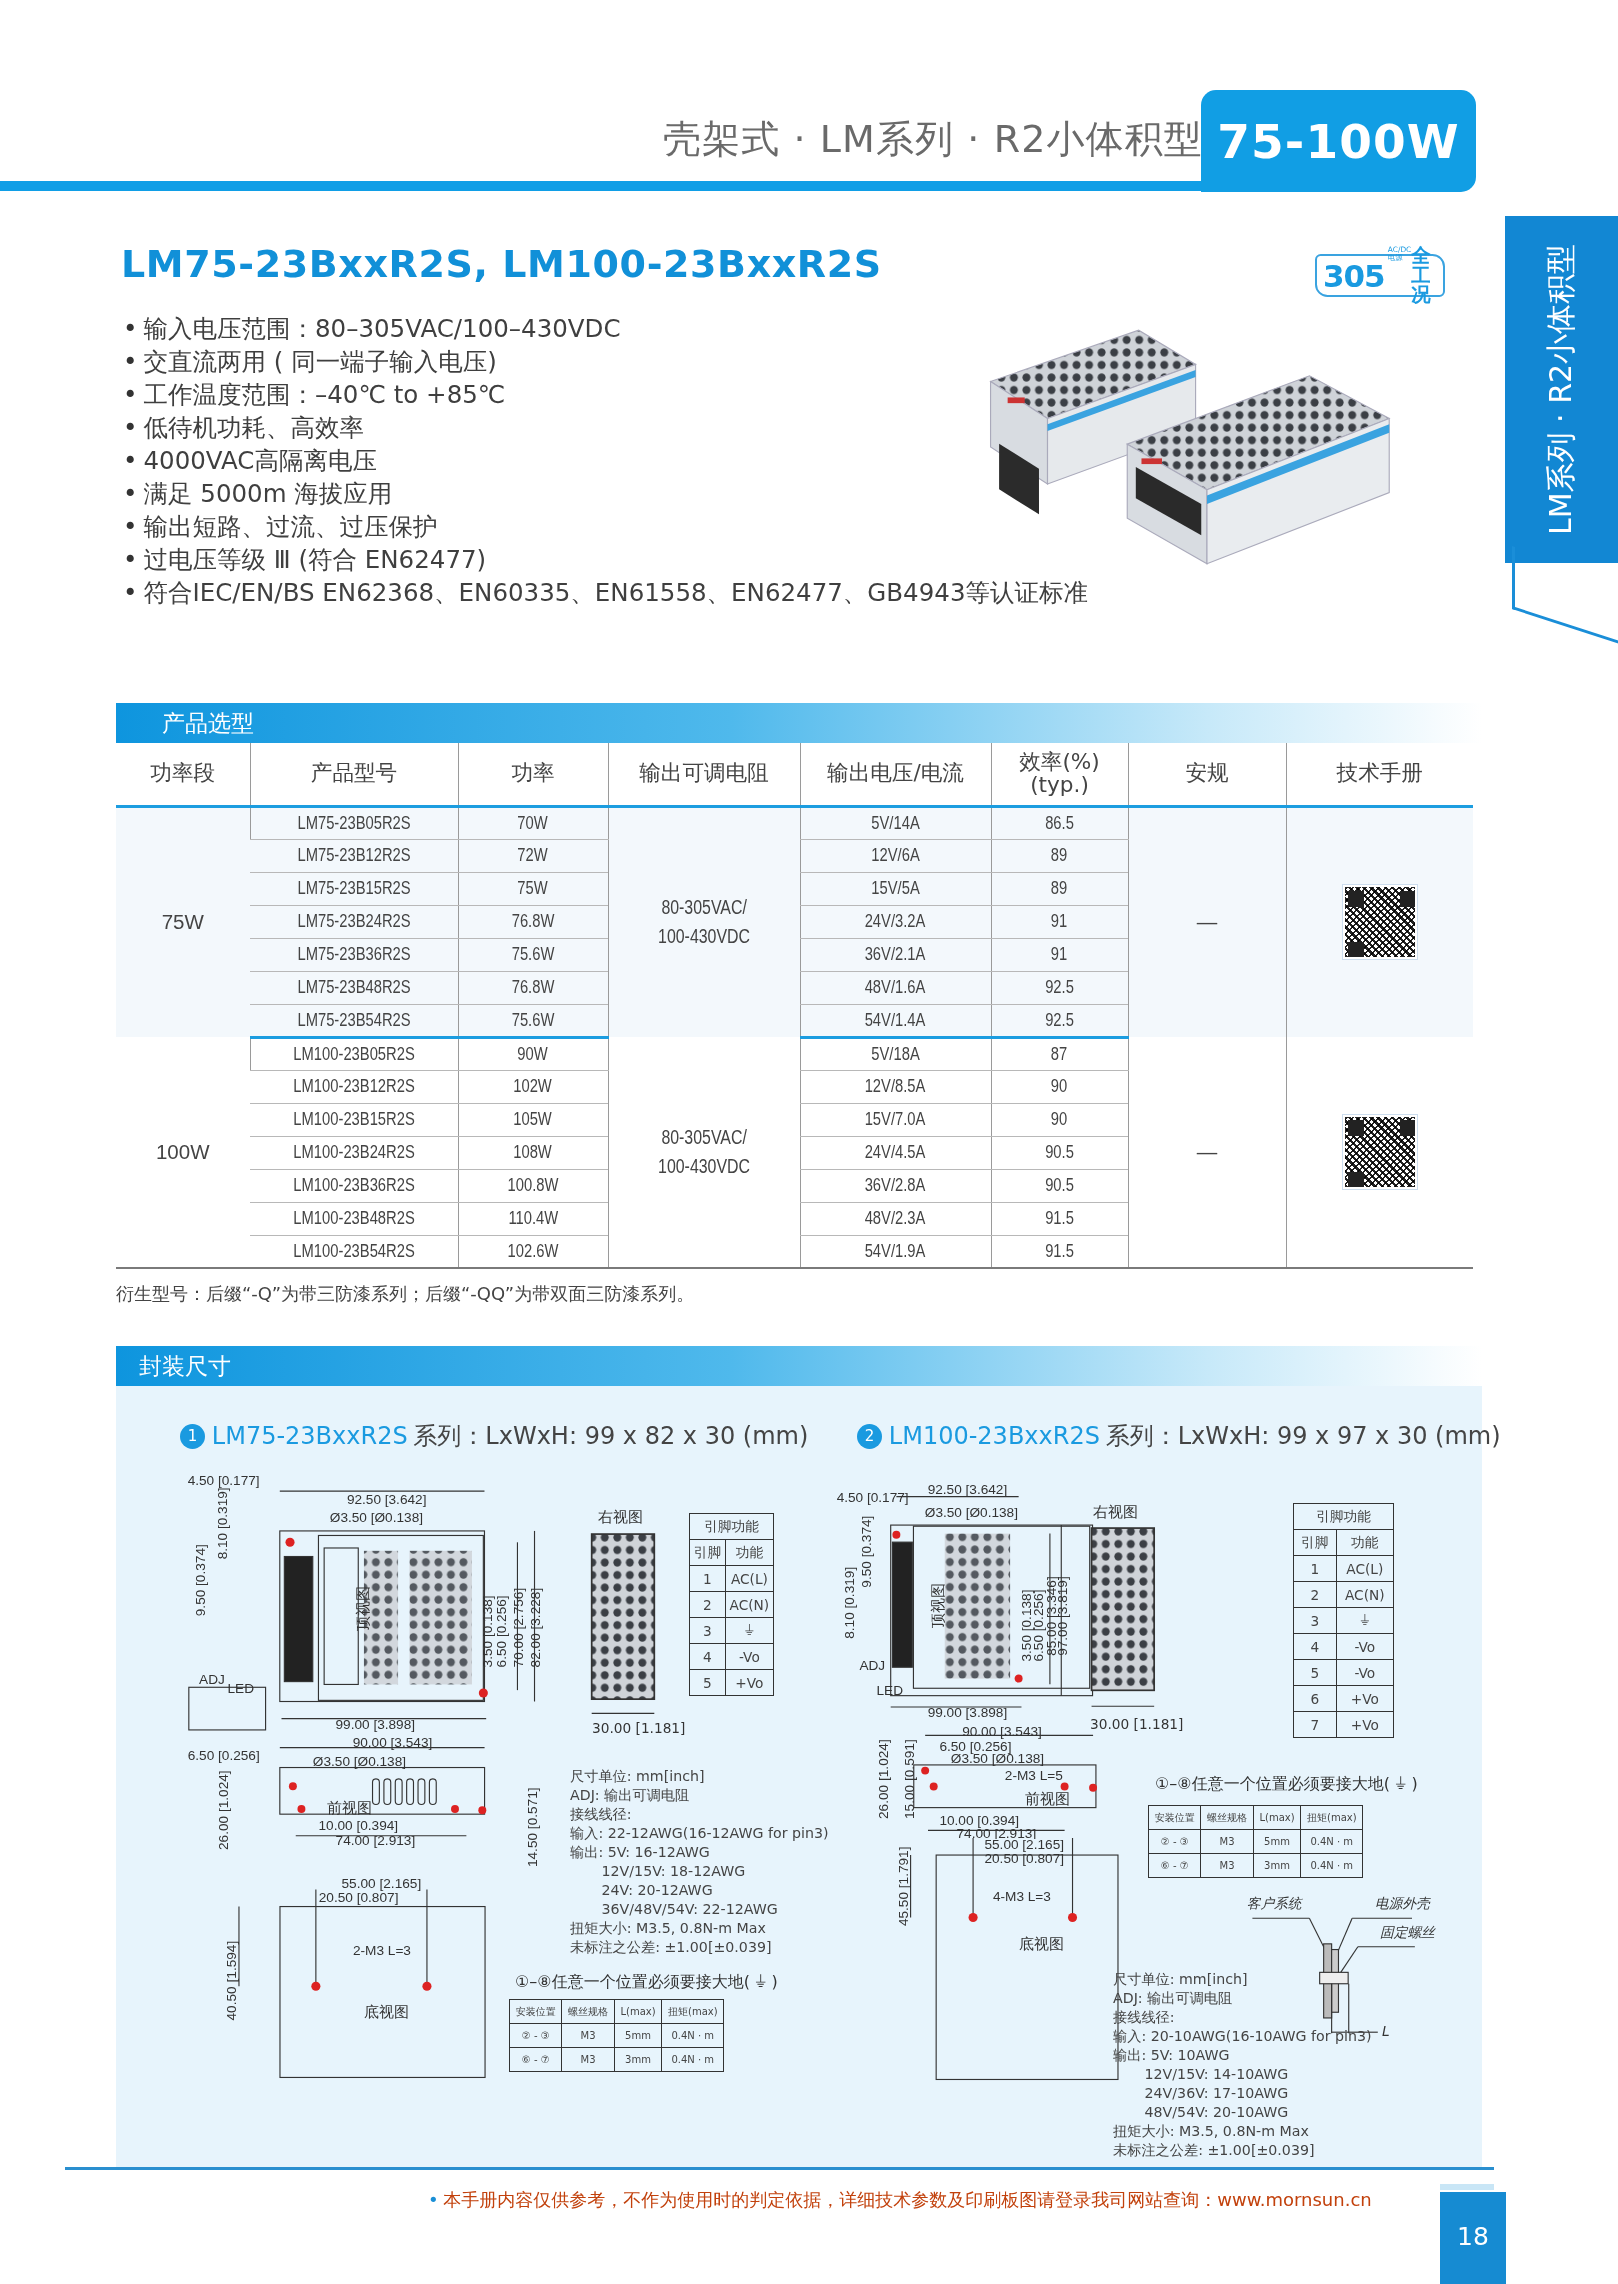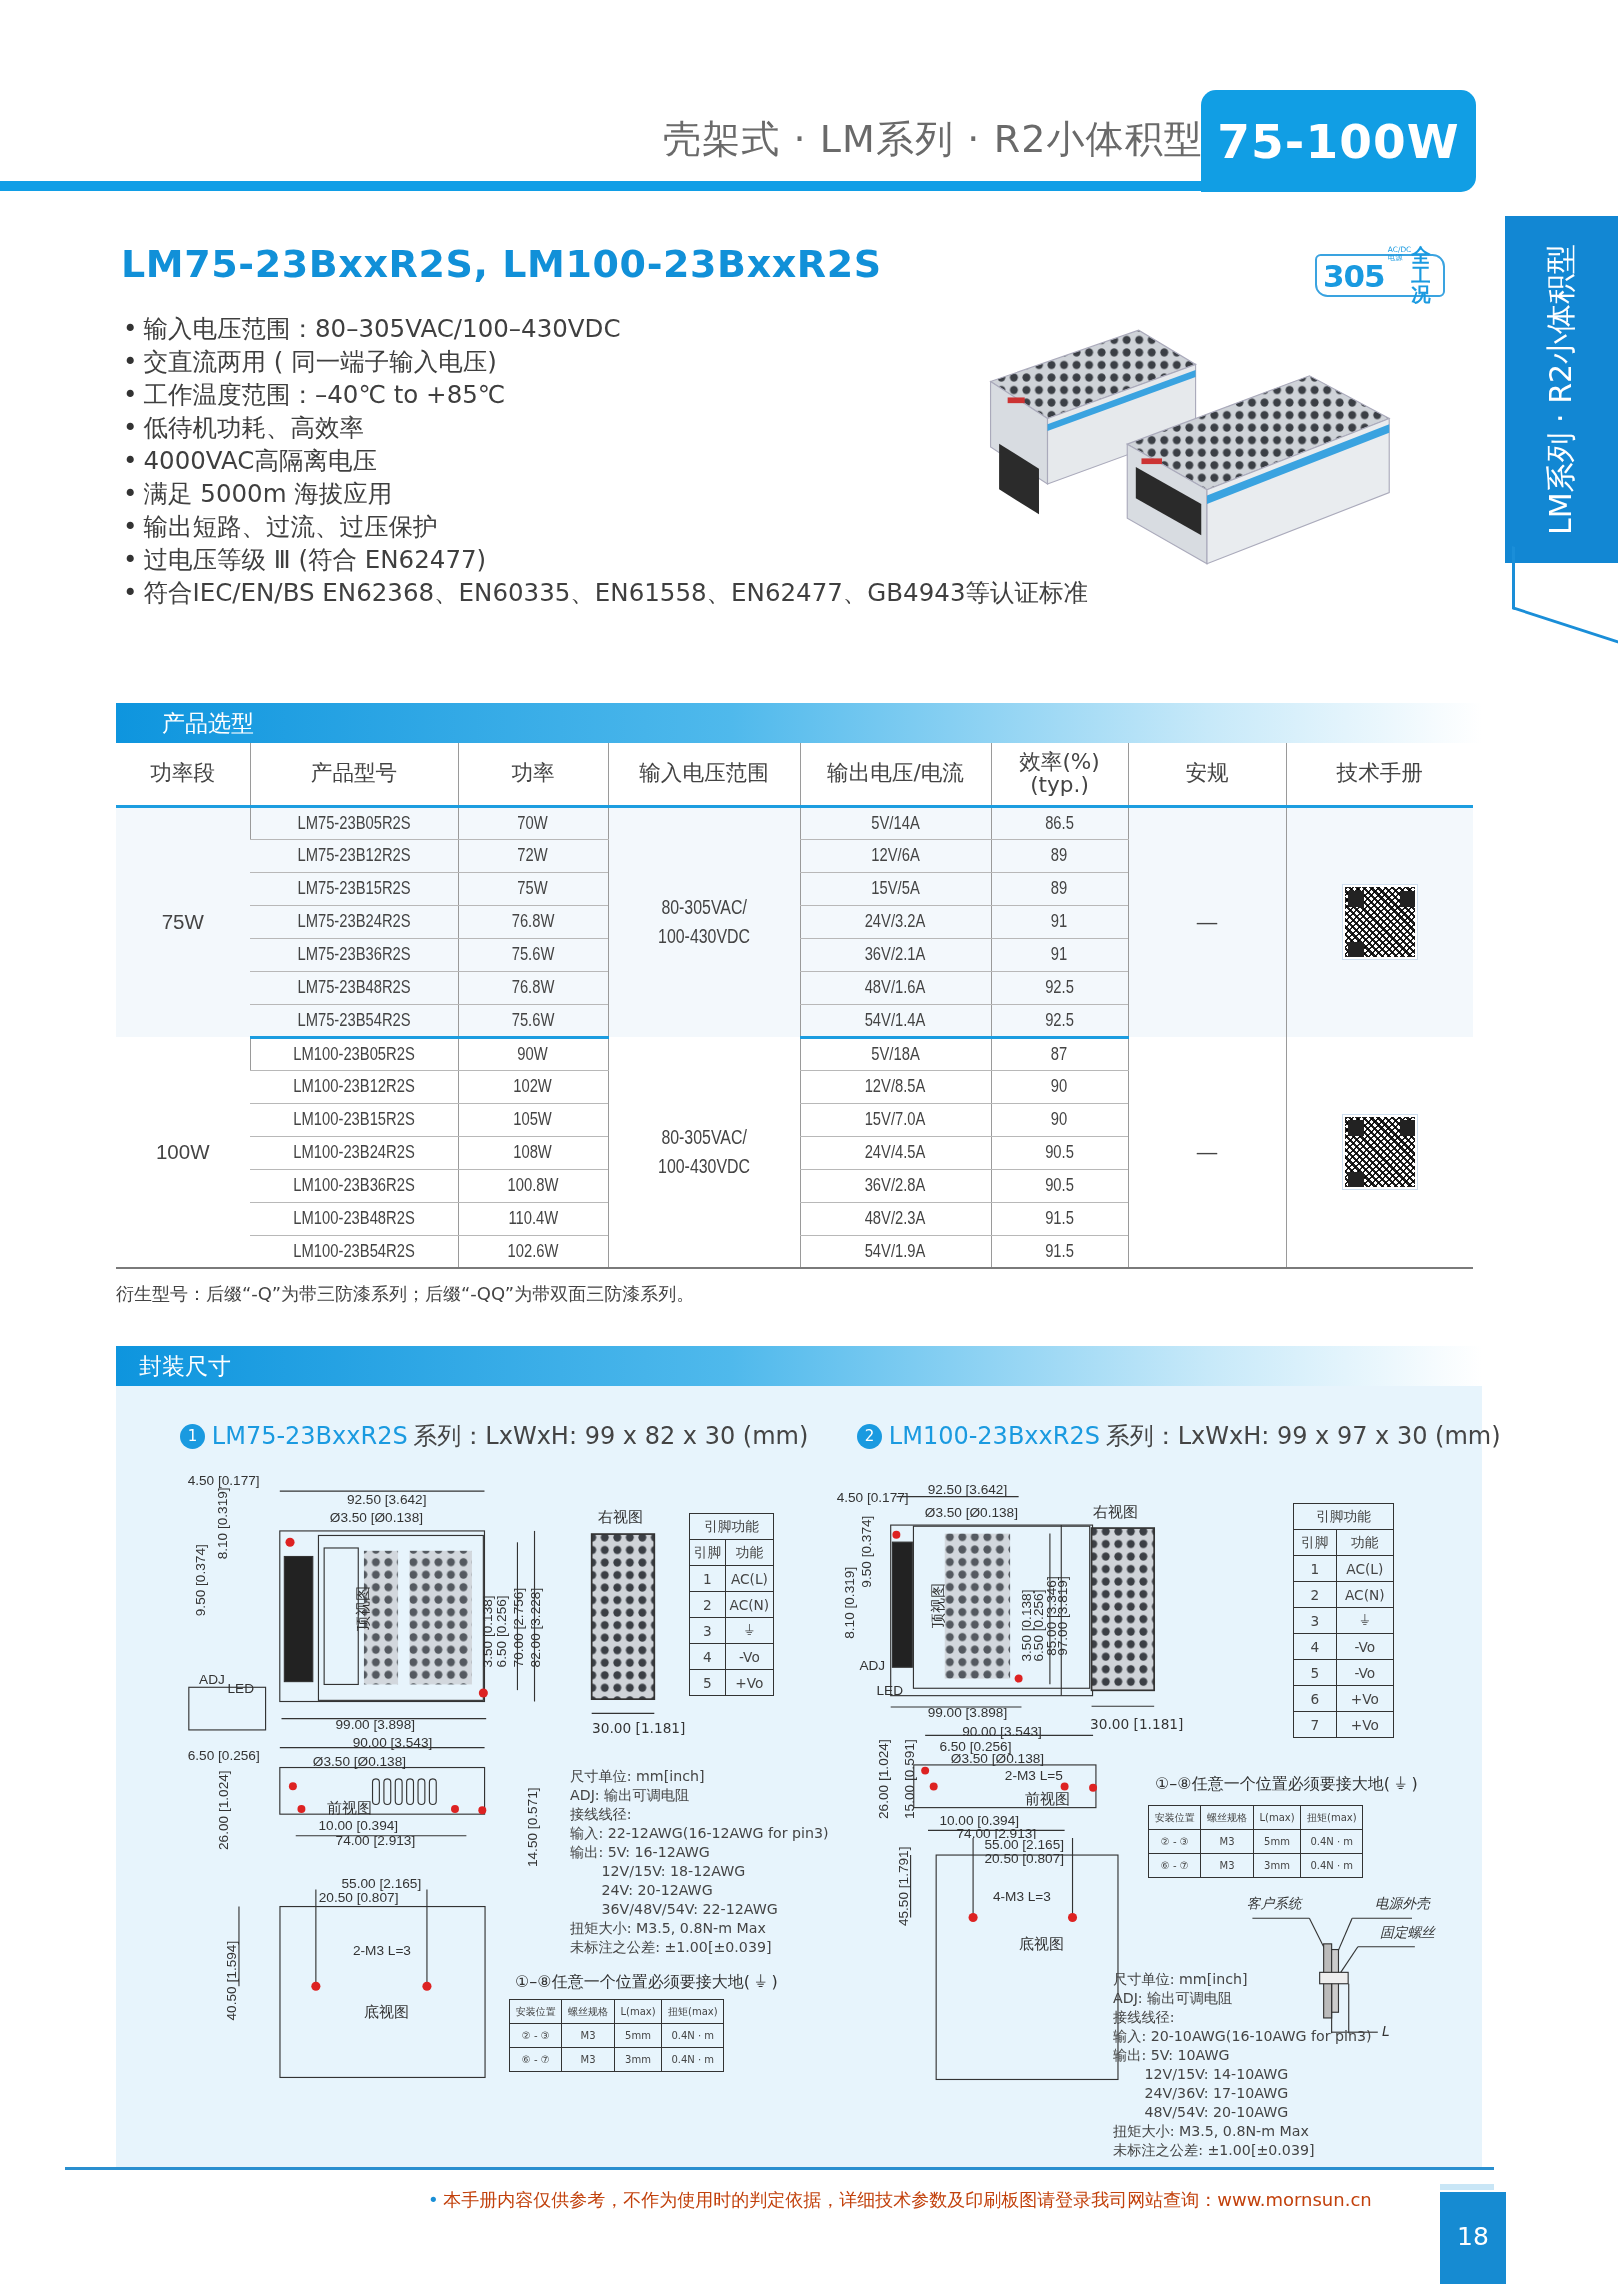--- a/index.html
+++ b/index.html
@@ -173,21 +173,21 @@
     <col style="width:191px">
       <col style="width:137px">
       <col style="width:158px">
       <col style="width:187px">
   </colgroup>
   <thead>
     <tr>
       <th>功率段</th>
       <th>产品型号</th>
       <th>功率</th>
-      <th>输入电压范围</th>
+      <th>输出可调电阻</th>
       <th>输出电压/电流</th>
       <th style="white-space:pre-line;">效率(%)
 (typ.)</th>
       <th>安规</th>
       <th>技术手册</th>
     </tr>
   </thead>
   <tbody>
 
     <tr class="g1">

